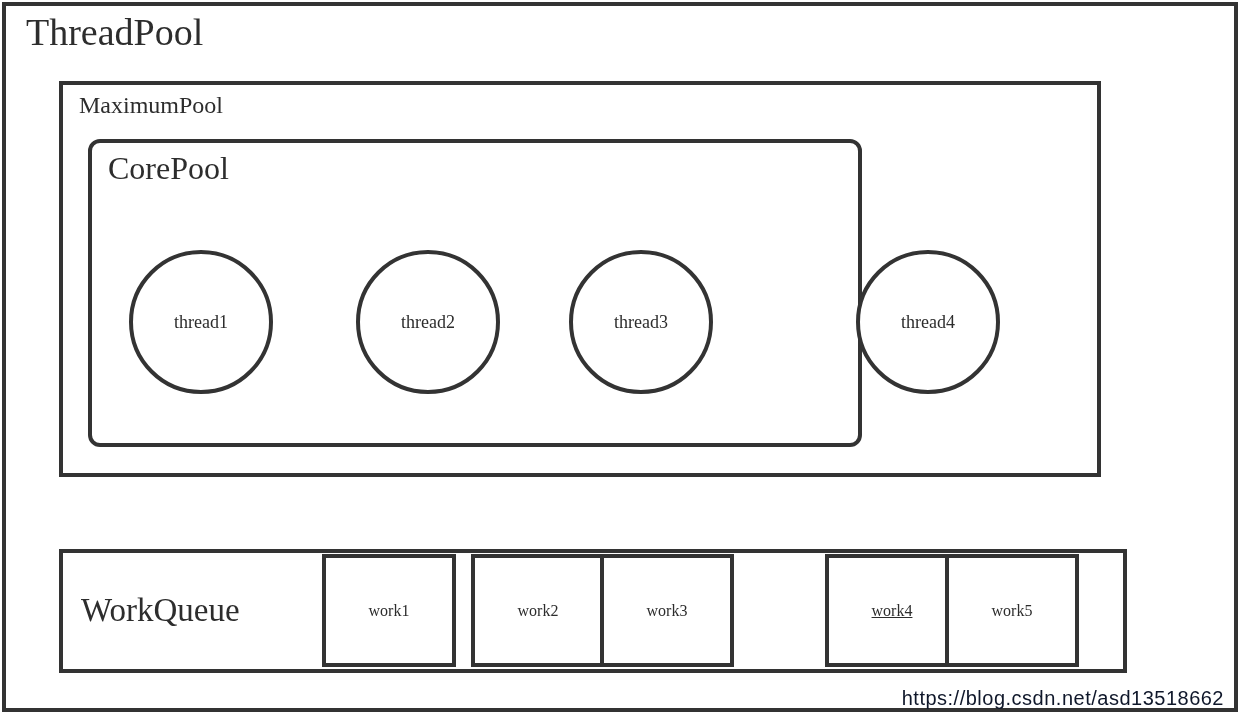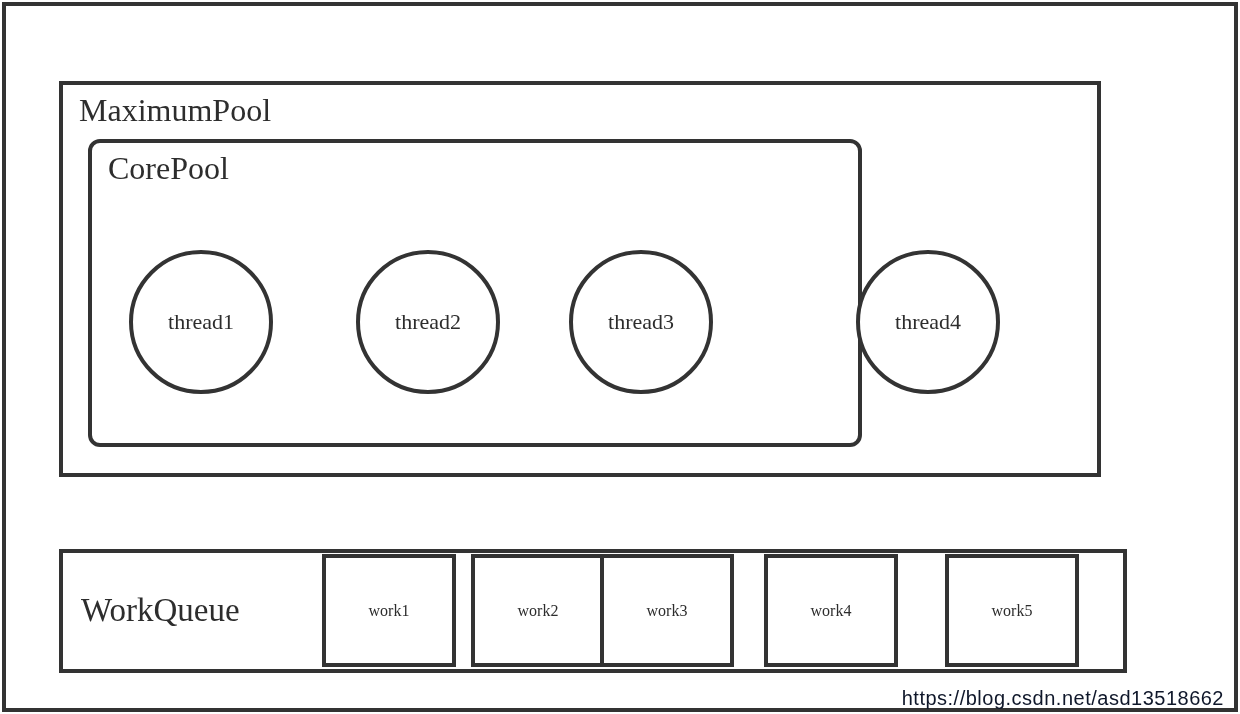--- a/index.html
+++ b/index.html
@@ -22,35 +22,35 @@
     background: transparent;
   }
   .threadpool-box { left: 2px; top: 2px; width: 1236px; height: 710px; }
   .tp-title {
     position: absolute; left: 20px; top: 4px;
     font-size: 38px; line-height: 1.2; color: #2d2d2d;
   }
   .maxpool-box { left: 53px; top: 75px; width: 1042px; height: 396px; }
   .mp-title {
     position: absolute; left: 16px; top: 6px;
-    font-size: 32px; line-height: 1.2;
+    font-size: 24px; line-height: 1.2;
   }
   .corepool-box { left: 25px; top: 54px; width: 774px; height: 308px; border-radius: 12px; }
   .cp-title {
     position: absolute; left: 16px; top: 6px;
     font-size: 32px; line-height: 1.2;
   }
   .thread-circle {
     position: absolute;
     width: 144px; height: 144px;
     border: 4px solid #333333;
     border-radius: 50%;
     background: #ffffff;
     display: flex; align-items: center; justify-content: center;
-    font-size: 22px;
+    font-size: 18px;
   }
   .thread-1 { left: 37px;  top: 107px; }
   .thread-2 { left: 264px; top: 107px; }
   .thread-3 { left: 477px; top: 107px; }
   .thread-4 { left: 793px; top: 165px; } 
 
   .workqueue-box { left: 53px; top: 543px; width: 1068px; height: 124px; }
   .wq-title {
     position: absolute; left: 18px; top: 50%;
     transform: translateY(-50%);
@@ -60,38 +60,39 @@
     position: absolute; top: 1px;
     width: 134px; height: 113px;
     border: 4px solid #333333;
     background: #ffffff;
     display: flex; align-items: center; justify-content: center;
     font-size: 16px;
   }
   .work-1 { left: 259px; }
   .work-2 { left: 408px; }
   .work-3 { left: 537px; justify-content: center; }
-  .work-4 { left: 701px; }
+  .work-4 { left: 762px; text-decoration: underline; }
   .work-5 { left: 882px; }
 
   .watermark {
     position: absolute;
     right: 10px; top: 681px;
     font-family: "Liberation Sans", "DejaVu Sans", sans-serif;
     font-size: 20px;
     color: #0f172a;
     letter-spacing: 0.5px;
   }
 </style>
 </head>
 <body>
 
 <div class="canvas">
 
   <div class="box threadpool-box">
+    <div class="tp-title">ThreadPool</div>
 
     <div class="box maxpool-box">
       <div class="mp-title">MaximumPool</div>
 
       <div class="box corepool-box">
         <div class="cp-title">CorePool</div>
 
         <div class="thread-circle thread-1">
           <span>thread1</span>
         </div>

